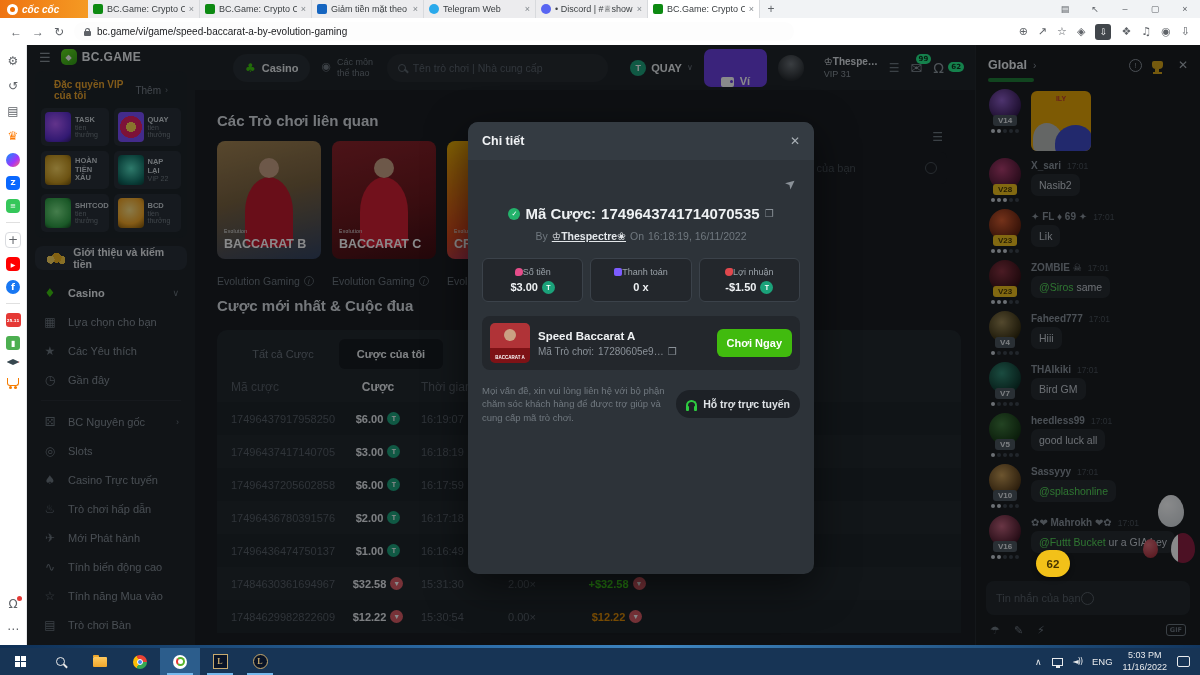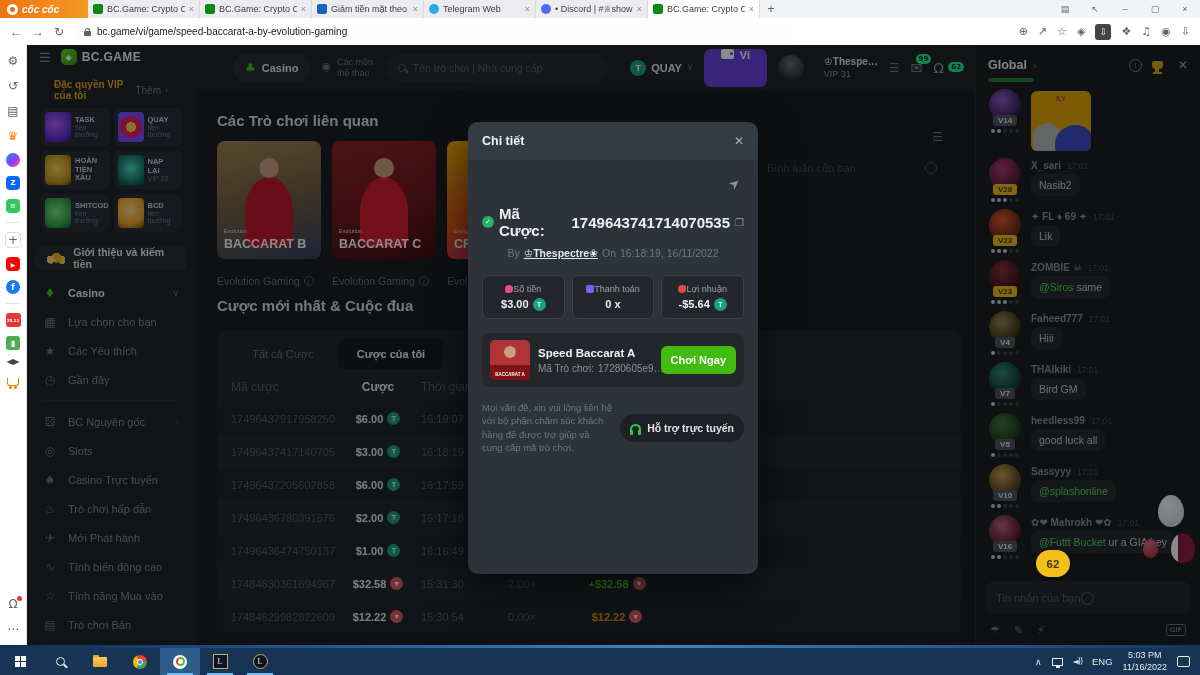--- a/index.html
+++ b/index.html
@@ -106,21 +106,21 @@
 .mag::after{content:"";position:absolute;width:5px;height:1.5px;background:#5c646b;transform:rotate(45deg);right:-4px;bottom:-1px}
 .srch-ph{font-size:10.5px;color:#5a6169;white-space:nowrap;overflow:hidden}
 .hspacer{flex:1}
 .cur{display:flex;align-items:center;gap:5px}
 .coin{border-radius:50%;color:#fff;font-weight:bold;display:inline-flex;align-items:center;justify-content:center;flex:0 0 auto}
 .usdt{background:#1ba27a}.trx{background:#dd5a62}
 .coin-16{width:16px;height:16px;font-size:9px}
 .coin-13{width:13px;height:13px;font-size:7px}
 .cur-label{color:#e9ecee;font-weight:bold;font-size:11px}
 .chev{color:#6d757d;font-size:8px}
-.wallet-btn{width:72px;height:38px;background:#6a3de0;border-radius:7px;display:flex;align-items:flex-start;justify-content:center;gap:6px;color:#fff;font-weight:bold;font-size:11px}
+.wallet-btn{width:72px;height:38px;background:#6a3de0;border-radius:7px;display:flex;align-items:flex-end;justify-content:center;gap:6px;color:#fff;font-weight:bold;font-size:11px}
 .wallet-icon{width:13px;height:10px;background:#fff;border-radius:2px;position:relative}
 .wallet-icon::after{content:"";position:absolute;right:1px;top:3px;width:3px;height:3px;background:#6a3de0;border-radius:50%}
 .uinfo{display:flex;align-items:center;gap:20px}
 .uavatar{width:26px;height:26px;border-radius:50%;background:radial-gradient(circle at 50% 35%,#6a6f74,#25282b 75%)}
 .uname{font-size:10px;font-weight:bold;color:#dfe3e6;line-height:1.25}
 .uvip{font-size:9px;color:#8a9198;font-weight:normal}
 .hmenu{color:#6d757d;font-size:12px}
 .hicon{position:relative;color:#8f979e;font-size:14px;font-family:"DejaVu Sans",sans-serif}
 .hbadge{position:absolute;top:-6px;right:-9px;background:#24ee89;color:#0b3018;font-size:7px;font-weight:bold;border-radius:7px;padding:1px 3px}
 .bub{width:15px;height:12px;background:#8f979e;border-radius:4px;position:relative}
@@ -197,21 +197,21 @@
 .b-qatar{right:5px;top:488px;width:24px;height:30px;border-radius:50%/55% 55% 45% 45%;background:linear-gradient(90deg,#fff 0 30%,#8d1b3d 30%)}
 .c-input{margin:4px 10px 0;height:34px;background:#212529;border-radius:8px;display:flex;align-items:center;padding:0 10px}
 .c-ph{font-size:11px;color:#565d64}
 .c-smile{width:13px;height:13px;border:1.2px solid #565d64;border-radius:50%}
 .c-tools{height:30px;display:flex;align-items:center;gap:14px;padding:0 14px;color:#6d757d;font-size:11px;font-family:"DejaVu Sans",sans-serif}
 .gif{margin-left:auto;border:1px solid #6d757d;border-radius:3px;font-size:6.5px;font-weight:bold;padding:1px 3px}
 .react62{position:absolute;left:1036px;top:550px;width:34px;height:27px;background:#f2c119;border-radius:14px;display:flex;align-items:center;justify-content:center;font-size:11.5px;font-weight:bold;color:#463501;z-index:15;box-shadow:0 2px 5px rgba(0,0,0,.4)}
 
 
 .overlay{position:absolute;left:27px;top:45px;width:1173px;height:600px;background:rgba(4,6,8,.47);z-index:10}
-.modal{position:absolute;left:468px;top:122px;width:290px;height:452px;background:#2d3339;border-radius:10px;z-index:20;box-shadow:0 12px 40px rgba(0,0,0,.55);overflow:hidden}
+.modal{position:absolute;left:468px;top:122px;width:346px;height:452px;background:#2d3339;border-radius:10px;z-index:20;box-shadow:0 12px 40px rgba(0,0,0,.55);overflow:hidden}
 .m-head{height:38px;background:#343b42;display:flex;align-items:center;padding:0 14px}
 .m-title{color:#f1f3f5;font-weight:bold;font-size:12.5px;flex:1}
 .m-x{color:#aab1b7;font-size:12px}
 .m-body{padding:4px 14px}
 .m-share{display:flex;justify-content:flex-end;padding:12px 4px 14px}
 .share-icon{color:#8a9198;font-size:13px;transform:rotate(-40deg);font-family:"DejaVu Sans",sans-serif}
 .m-idrow{display:flex;align-items:center;justify-content:center;gap:5px}
 .vbadge{width:12px;height:12px;border-radius:50%;background:#23b26b;color:#fff;font-size:7px;display:flex;align-items:center;justify-content:center;flex:0 0 auto}
 .m-id{color:#eef1f3;font-weight:bold;font-size:15px}
 .copy{color:#8a9198;font-size:10px;font-family:"DejaVu Sans",sans-serif}
@@ -886,21 +886,21 @@
             <div class="stat-v">
               <span>0 x</span>
             </div>
           </div>
           <div class="stat">
             <div class="stat-l">
               <span class="sic sic-profit"></span>
               <span>Lợi nhuận</span>
             </div>
             <div class="stat-v">
-              <span>-$5.64</span>
+              <span>-$1.50</span>
               <span class="coin coin-13 usdt">T</span>
             </div>
           </div>
         </div>
       <div class="m-game">
         <span class="thumb">
             <span class="thumb-label">BACCARAT A</span>
           </span>
         <span class="m-game-info">
           <div class="m-game-name">Speed Baccarat A</div>

